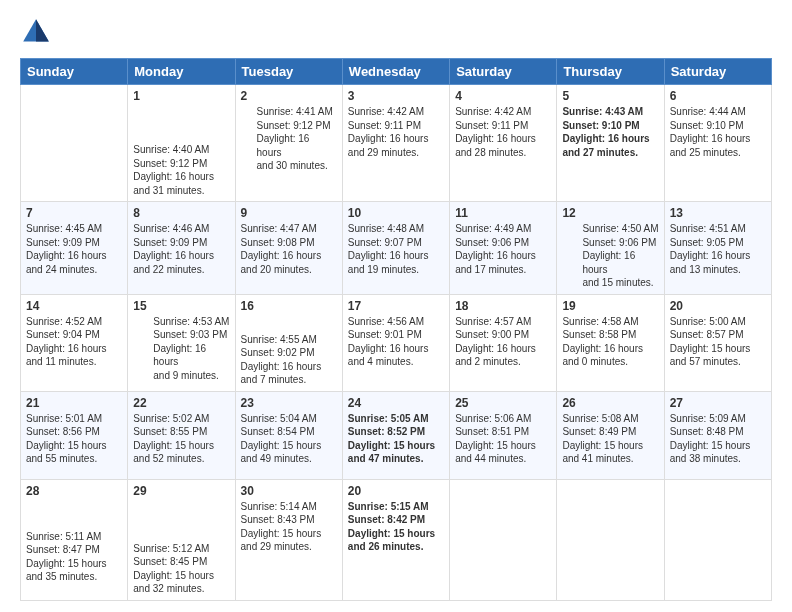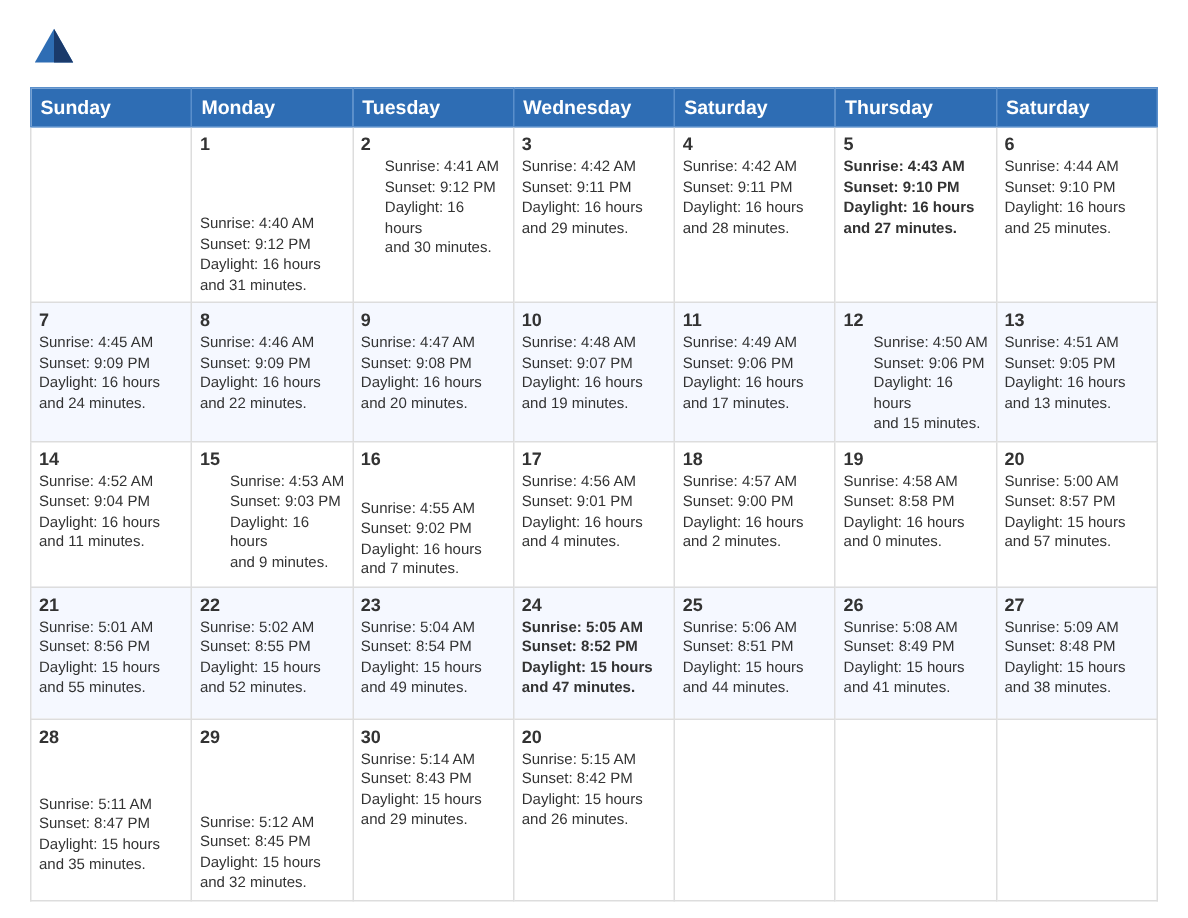--- a/index.html
+++ b/index.html
@@ -354,21 +354,21 @@
           </td>
           <td>
             <span class="day-number">30</span>
             <div class="cell-content" style="white-space: pre-line;">Sunrise: 5:14 AM
 Sunset: 8:43 PM
 Daylight: 15 hours
 and 29 minutes.</div>
           </td>
           <td>
             <span class="day-number">20</span>
-            <div class="cell-content" style="white-space: pre-line;">Sunrise: 5:15 AM
+            <div class="cell-content" style="white-space: pre-line; font-weight: bold;">Sunrise: 5:15 AM
 Sunset: 8:42 PM
 Daylight: 15 hours
 and 26 minutes.</div>
           </td>
           <td class="empty-cell"></td>
           <td class="empty-cell"></td>
           <td class="empty-cell"></td>
         </tr>
       </tbody>
   </table>

